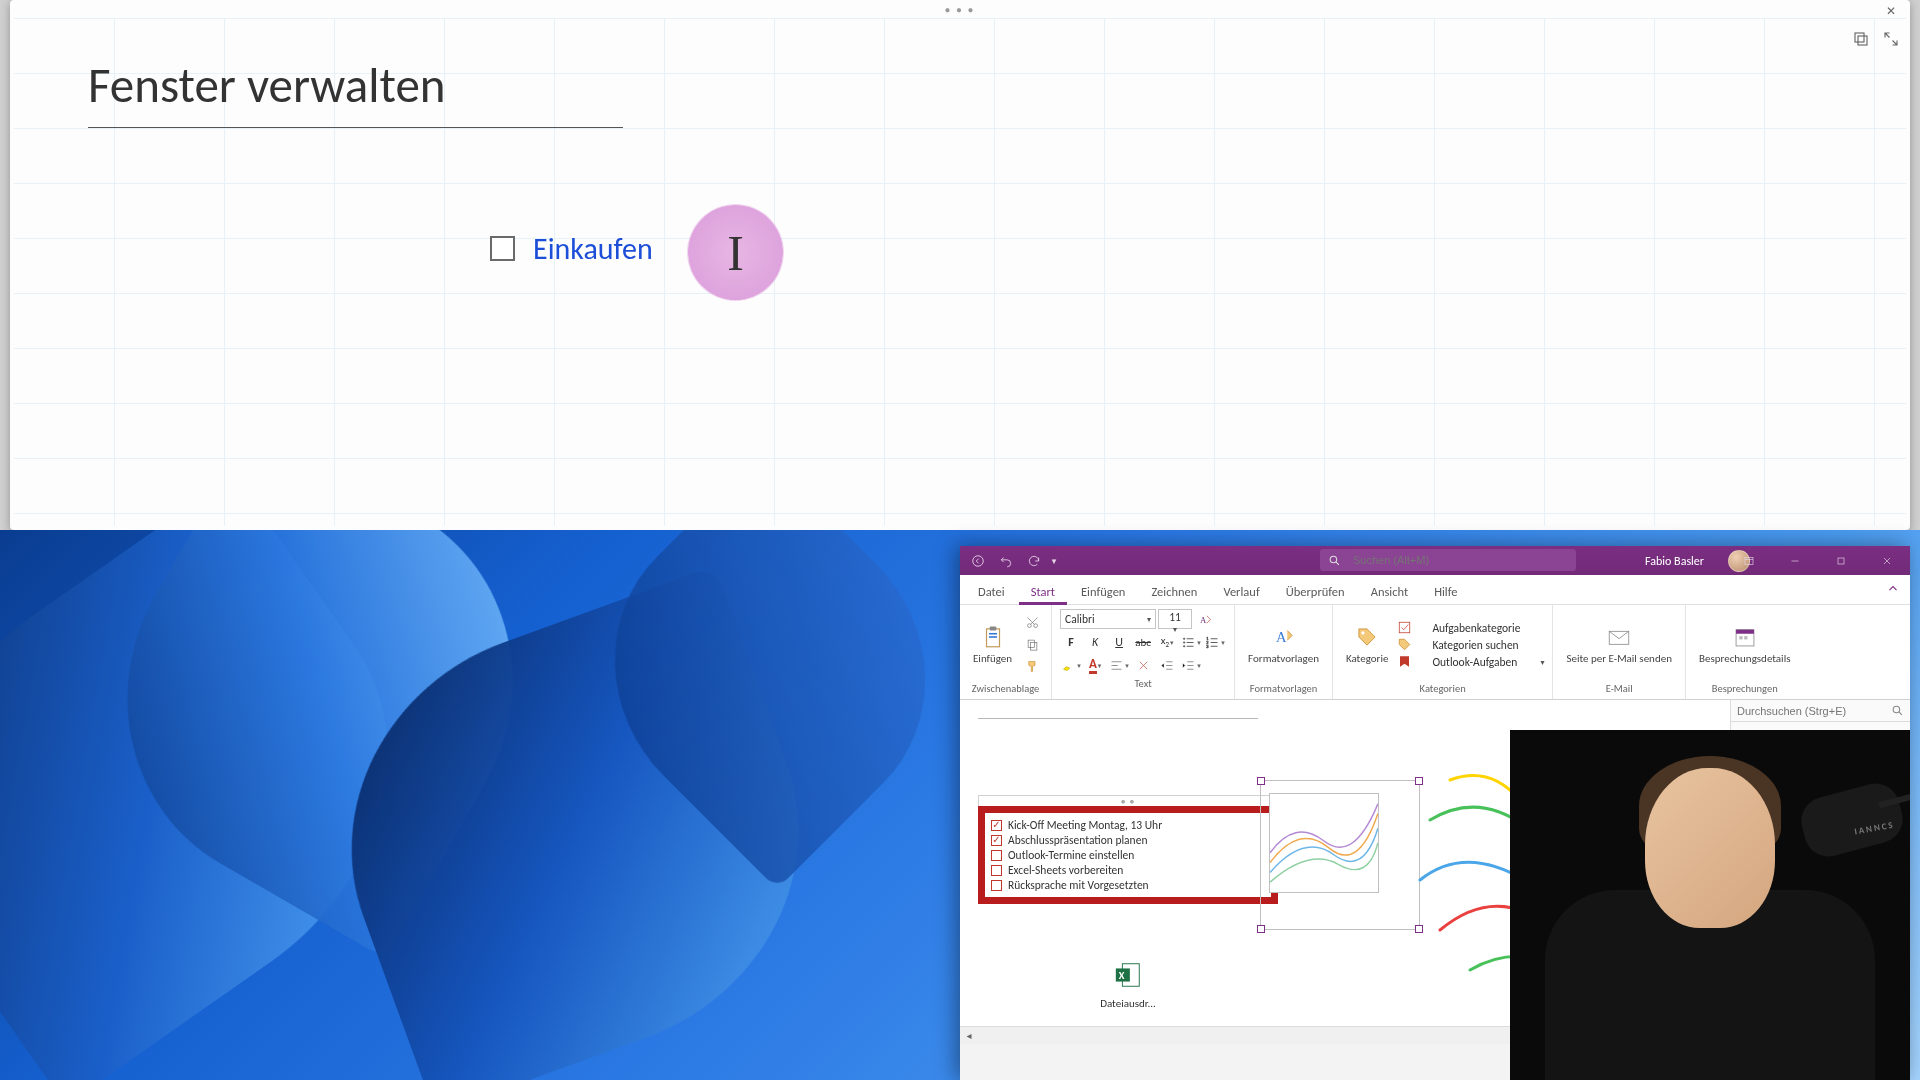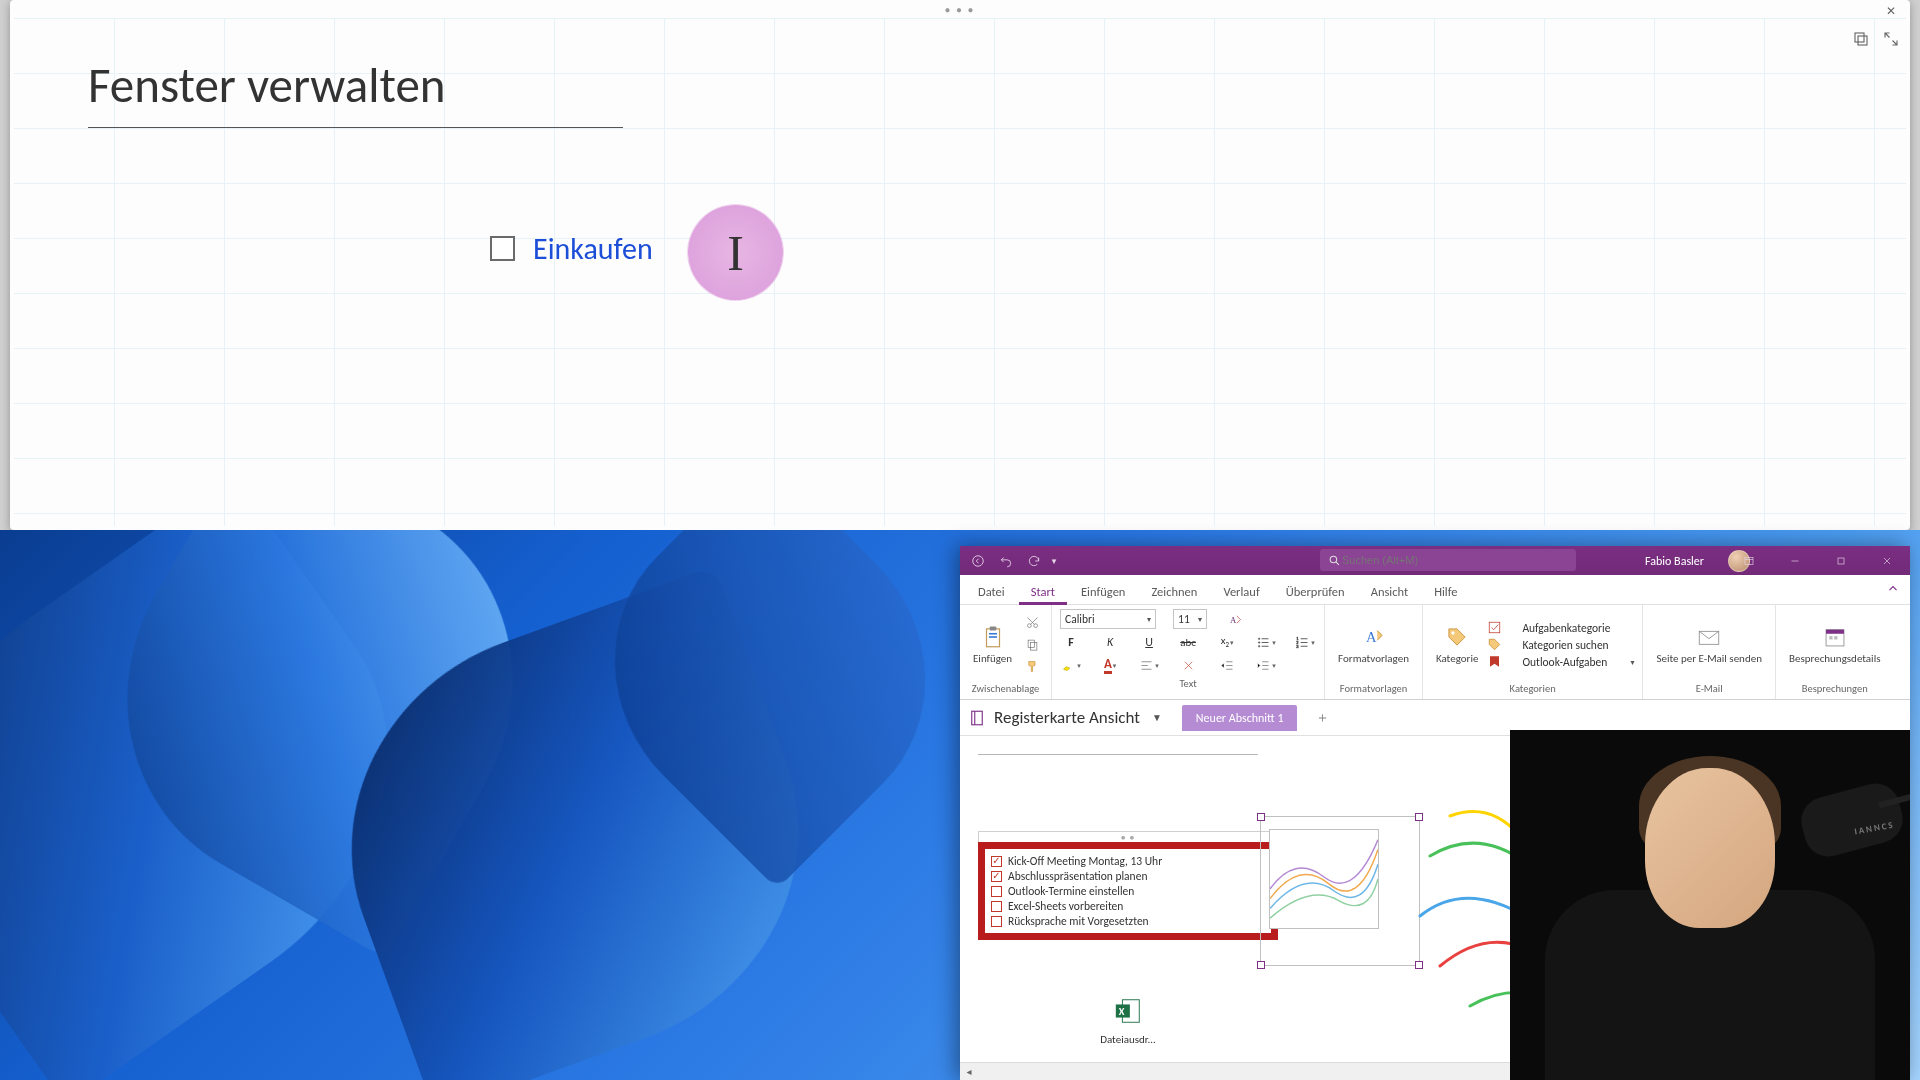--- a/index.html
+++ b/index.html
@@ -43,21 +43,21 @@
 .p4{left:620px;top:-20px;width:300px;height:320px;background:linear-gradient(120deg,#0a3a8d,#2c70d8);transform:rotate(-45deg);opacity:.8;}
 
 
 .onenote { position:absolute; left:960px; top:546px; width:950px; height:534px;
   background:#f3f3f3; box-shadow:-4px 0 20px rgba(0,0,0,.4); font-size:12px; color:#333; }
 .on-titlebar { height:29px; background:linear-gradient(#7b2e82,#722a78); display:flex; align-items:center; color:#fff; padding:0 4px; position:relative; }
 .tb-btn { width:24px; height:22px; display:flex; align-items:center; justify-content:center; margin:0 2px; border-radius:3px;}
 .tb-btn svg{width:14px;height:14px;stroke:#e6d4e8;fill:none;stroke-width:1.5;}
 .tb-chev { width:12px;display:flex;align-items:center;justify-content:center;color:#e6d4e8;font-size:9px;}
 .tb-title { position:absolute; left:50%; transform:translateX(-50%); font-size:12px; color:#f1e5f2;}
-.tb-search { position:absolute; left:360px; top:3px; width:256px; height:22px; background:#8b4393; border-radius:3px; display:flex; align-items:center; padding:0 8px; gap:1px; color:#ddd; }
+.tb-search { position:absolute; left:360px; top:3px; width:256px; height:22px; background:#8b4393; border-radius:3px; display:flex; align-items:center; padding:0 8px; gap:12px; color:#ddd; }
 .tb-search svg{width:13px;height:13px;stroke:#ddd;fill:none;stroke-width:2;}
 .tb-search input{background:transparent;border:none;color:#eee;font-size:11px;flex:1;outline:none;}
 .tb-user { position:absolute; right:160px; display:flex; align-items:center; gap:24px; font-size:12px;}
 .tb-avatar { width:22px;height:22px;border-radius:50%;background:radial-gradient(circle at 35% 30%,#f0d0b5,#b88b6a);border:1px solid rgba(255,255,255,.3);}
 .win-btns { position:absolute; right:0; top:0; display:flex;}
 .win-btns .w { width:46px; height:29px; display:flex; align-items:center; justify-content:center;}
 .win-btns svg{width:12px;height:12px;stroke:#e6d4e8;fill:none;stroke-width:1.3;}
 
 .on-tabs { height:30px; background:#fff; display:flex; align-items:flex-end; padding:0 6px; gap:2px; border-bottom:1px solid #e0e0e0; position:relative;}
 .tab-label { padding:6px 12px 5px; font-size:12.5px; color:#5a5a5a; cursor:pointer; position: relative;}
@@ -70,23 +70,23 @@
 .r-group { display:flex; flex-direction:column; border-right:1px solid #e4e4e4; padding:4px 8px 2px; align-items:center; }
 .r-group-row{display:flex;gap:4px;align-items:center;flex:1;}
 .r-group-label{font-size:10.5px;color:#666;padding:2px 0;}
 
 .big-btn { display:flex; flex-direction:column; align-items:center; gap:3px; padding:2px 5px; min-width:48px;}
 .big-btn svg{width:26px;height:26px;}
 .big-btn span{font-size:11px;color:#444;line-height:1.15;text-align:center;}
 .mini{width:22px;height:20px;display:flex;align-items:center;justify-content:center;border-radius:2px;}
 .mini svg{width:15px;height:15px;}
 .mini .dd{font-size:7px;color:#666;margin-left:1px;}
-.font-row{display:flex;align-items:center;gap:17px;}
+.font-row{display:flex;align-items:center;gap:2px;}
 .font-name{width:96px;height:20px;border:1px solid #c5c5c5;background:#fff;font-size:11.5px;padding:0 4px;display:flex;align-items:center;justify-content:space-between;}
-.font-size{width:34px;height:20px;border:1px solid #c5c5c5;background:#fff;font-size:11.5px;padding:0 4px;display:flex;align-items:center;justify-content:space-between;}
+.font-size{width:34px;height:20px;border:1px solid #c5c5c5;background:#fff;font-size:11.5px;padding:0 4px;display:flex;align-items:center;justify-content:space-between;flex-direction:column;}
 .dd-caret{font-size:8px;color:#555;}
 
 .txt-group{display:flex;flex-direction:column;gap:3px;align-items:flex-start;}
 .stacked{display:flex;flex-direction:column;gap:2px;align-items:flex-start;}
 .stacked .row{display:flex;align-items:center;gap:20px;font-size:11.5px;color:#333;}
 .stacked svg{width:15px;height:15px;}
 
 
 .nb-bar{height:36px;background:#fff;border-bottom:1px solid #e0e0e0;display:flex;align-items:center;padding:0 8px;gap:8px;}
 .nb-icon{width:18px;height:18px;}
@@ -454,30 +454,20 @@
           <span>Besprechungsdetails</span>
         </div>
       </div>
       <div class="r-group-label">Besprechungen</div>
     </div>
     <div style="position:absolute;right:6px;bottom:4px;"><svg width="12" height="12" viewBox="0 0 24 24" stroke="#666" fill="none">
           <path d="M6 9l6 6 6-6"></path>
         </svg></div>
   </div>
 
-  <div class="nb-bar">
-    <svg class="nb-icon" viewBox="0 0 24 24" fill="none" stroke="#7e2f86" stroke-width="1.5">
-        <rect x="5" y="3" width="14" height="18"></rect>
-        <path d="M9 3v18"></path>
-      </svg>
-    <span class="nb-title">Registerkarte Ansicht</span>
-    <span class="nb-dd">▼</span>
-    <div class="section-tab">Neuer Abschnitt 1</div>
-    <div class="add-section">＋</div>
-  </div>
 
   <div class="content-row">
     <div class="page-area">
       <div class="title-line2"></div>
 
       <div class="note-box">
         <div class="note-handle">● ●</div>
         <div class="note-body" id="todo-body">
             <div class="tl">
               <div class="cb checked"></div>

